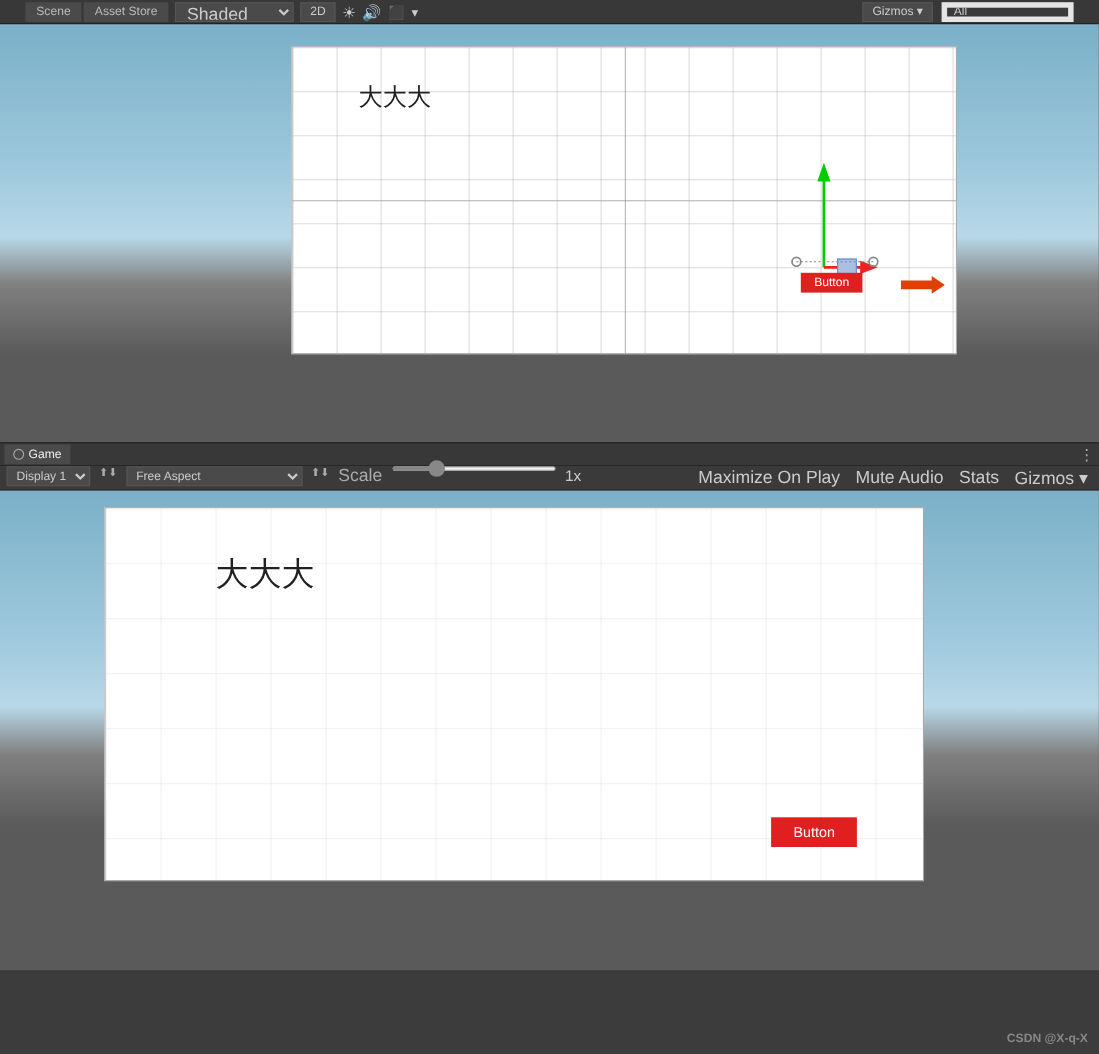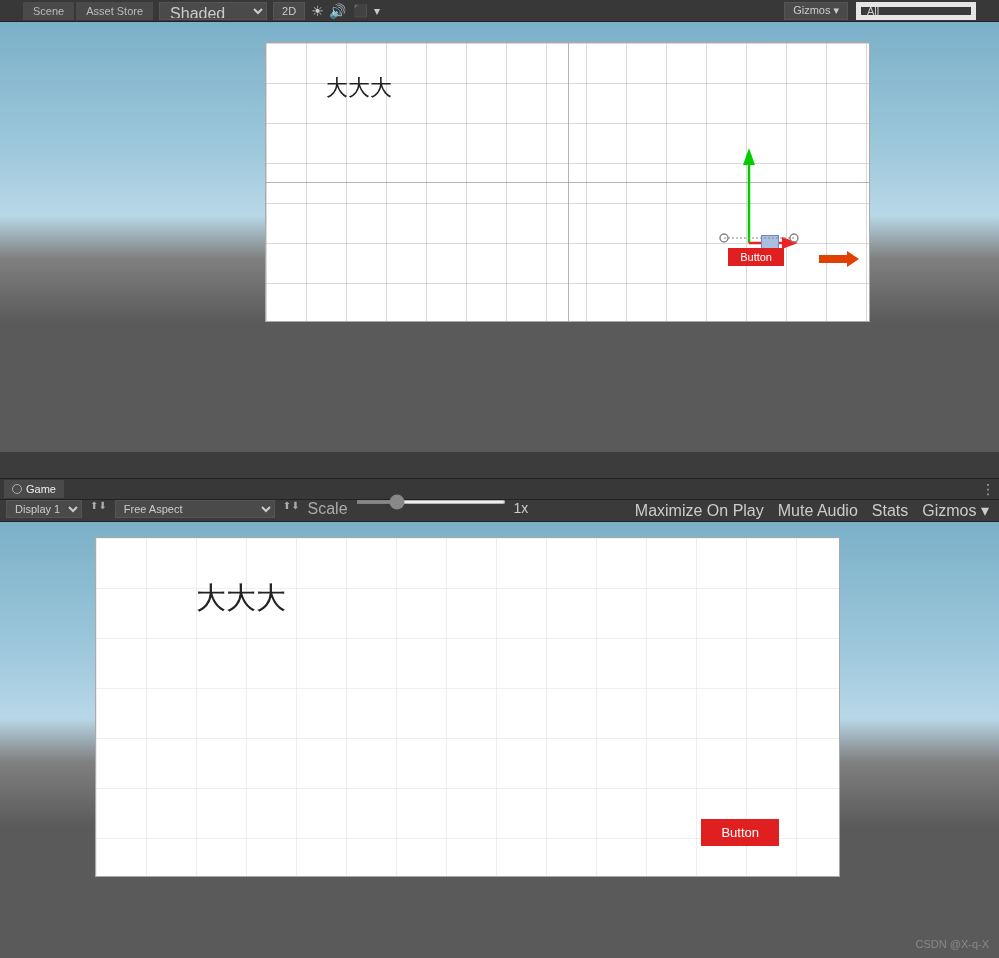--- a/index.html
+++ b/index.html
@@ -141,21 +141,21 @@
       font-size: 11px;
       cursor: pointer;
     }
 
     
     .game-panel {
       position: absolute;
       bottom: 0;
       left: 0;
       right: 0;
-      height: 480px;
+      height: 556px;
     }
 
     .game-toolbar {
       height: 22px;
       background: #383838;
       display: flex;
       align-items: center;
       padding: 0 4px;
       gap: 4px;
       border-top: 1px solid #222;
@@ -311,20 +311,21 @@
       cursor: pointer;
     }
 
     
     .watermark {
       position: fixed;
       bottom: 8px;
       right: 10px;
       font-size: 11px;
       color: #888;
+      font-weight: bold;
     }
   </style>
 </head>
 <body>
 
 <div class="top-toolbar">
   <div class="toolbar-tabs">
     <button class="tab-btn">Scene</button>
     <button class="tab-btn">Asset Store</button>
   </div>

